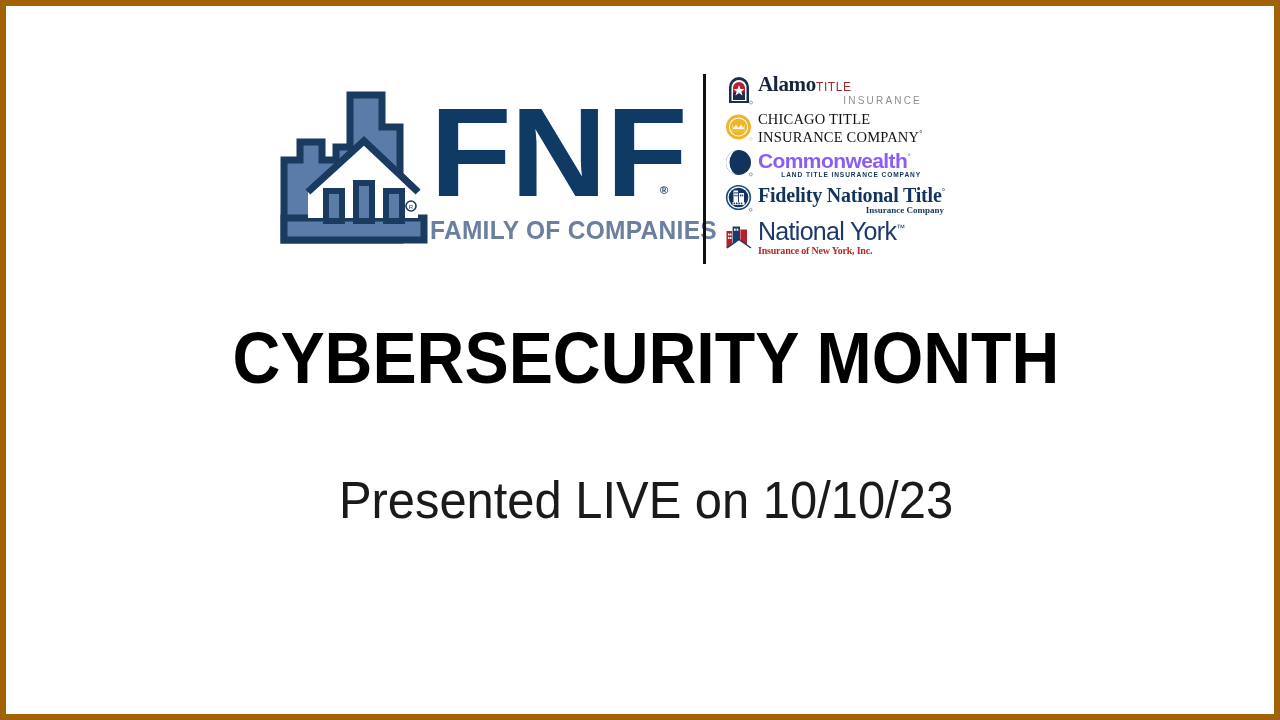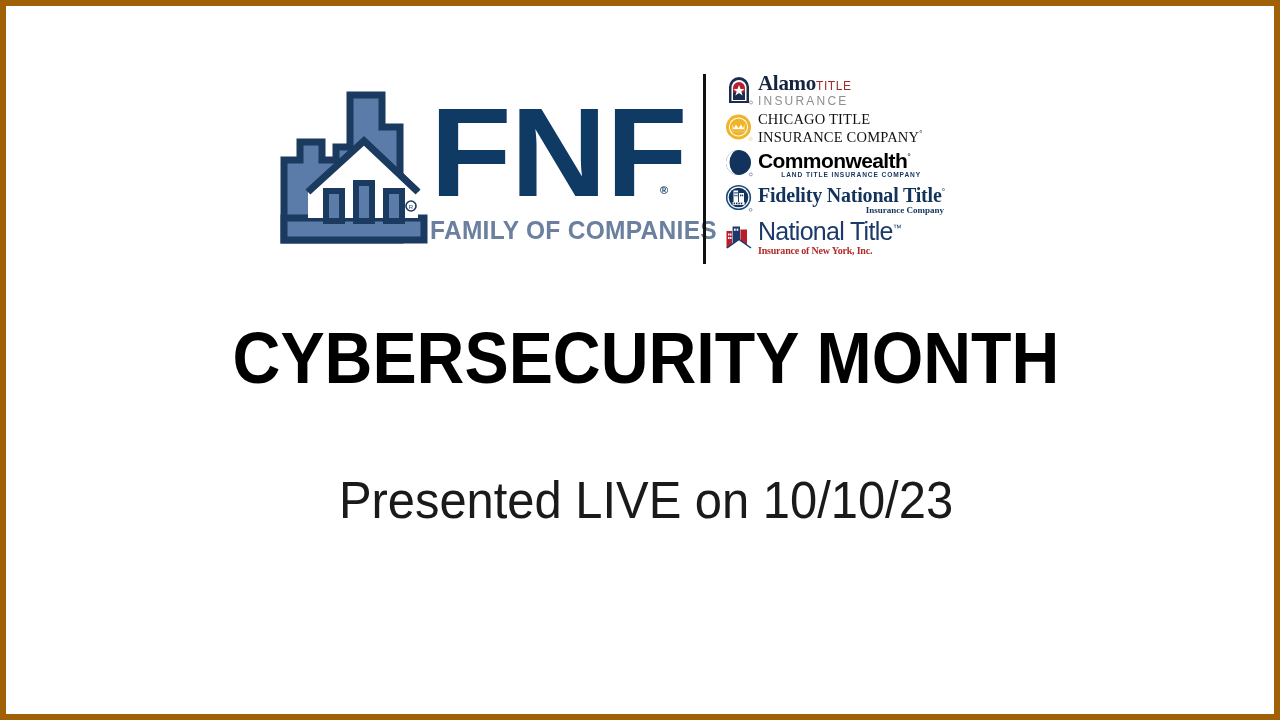--- a/index.html
+++ b/index.html
@@ -138,22 +138,23 @@
   }
   .alamo-title {
     font-family: "Liberation Sans", sans-serif;
     font-weight: normal;
     font-size: 12px;
     color: #a02a2a;
     letter-spacing: 0.6px;
   }
   .alamo-ins {
     display: block;
-    font-family: "Liberation Sans", sans-serif;
-    font-size: 12px;
+    text-align: right;
+    font-family: "Liberation Sans", sans-serif;
+    font-size: 10px;
     color: #8e8e8e;
     letter-spacing: 2.2px;
     margin-top: 1px;
     padding-right: 2px;
   }
 
   
   .c-chicago { height: 36px; }
   .chicago-txt {
     font-family: "Liberation Serif", serif;
@@ -164,21 +165,21 @@
     white-space: nowrap;
   }
   .chicago-txt .sup { font-size: 8px; vertical-align: super; }
 
   
   .c-common { height: 34px; }
   .common-main {
     font-family: "Liberation Sans", sans-serif;
     font-weight: bold;
     font-size: 21px;
-    color: #000000;
+    color: #8b5cf6;
     letter-spacing: -0.6px;
     line-height: 21px;
     white-space: nowrap;
   }
   .common-main .sup { font-size: 9px; vertical-align: super; font-weight: normal;}
   .common-sub {
     display: block;
     text-align: right;
     font-family: "Liberation Sans", sans-serif;
     font-weight: bold;
@@ -393,21 +394,21 @@
             <rect x="6" y="12.5" width="1.5" height="2" fill="#ffffff"></rect>
             <rect x="4" y="16" width="1.5" height="2" fill="#ffffff"></rect>
             <rect x="6" y="16" width="1.5" height="2" fill="#ffffff"></rect>
             <rect x="10" y="7.6" width="1.7" height="2.2" fill="#ffffff"></rect>
             <rect x="12.6" y="7.6" width="1.7" height="2.2" fill="#ffffff"></rect>
             <path d="M3 27 L15 18.5 L27 27 Z" fill="#ffffff"></path>
             <path d="M3 27 L15 18.5 L27 27" fill="none" stroke="#1b3a6b" stroke-width="1.5"></path>
           </svg>
         </div>
         <div class="names">
-          <span class="nat-main"><span>National Title</span><span class="sup">™</span></span>
+          <span class="nat-main"><span>National York</span><span class="sup">™</span></span>
           <span class="nat-sub">Insurance of New York, Inc.</span>
         </div>
       </div>
 
     </div>
   </div>
 
   <div class="headline">CYBERSECURITY MONTH</div>
   <div class="subtitle">Presented LIVE on 10/10/23</div>
 

